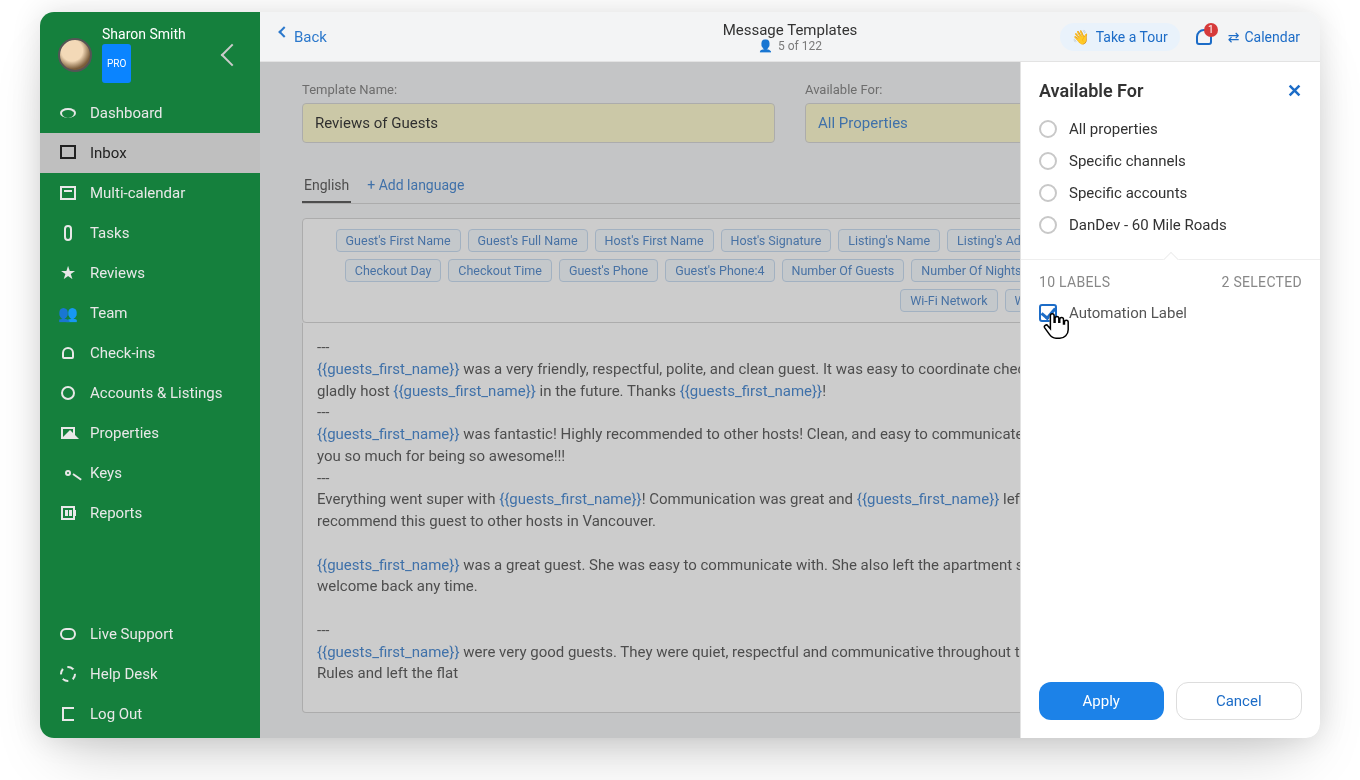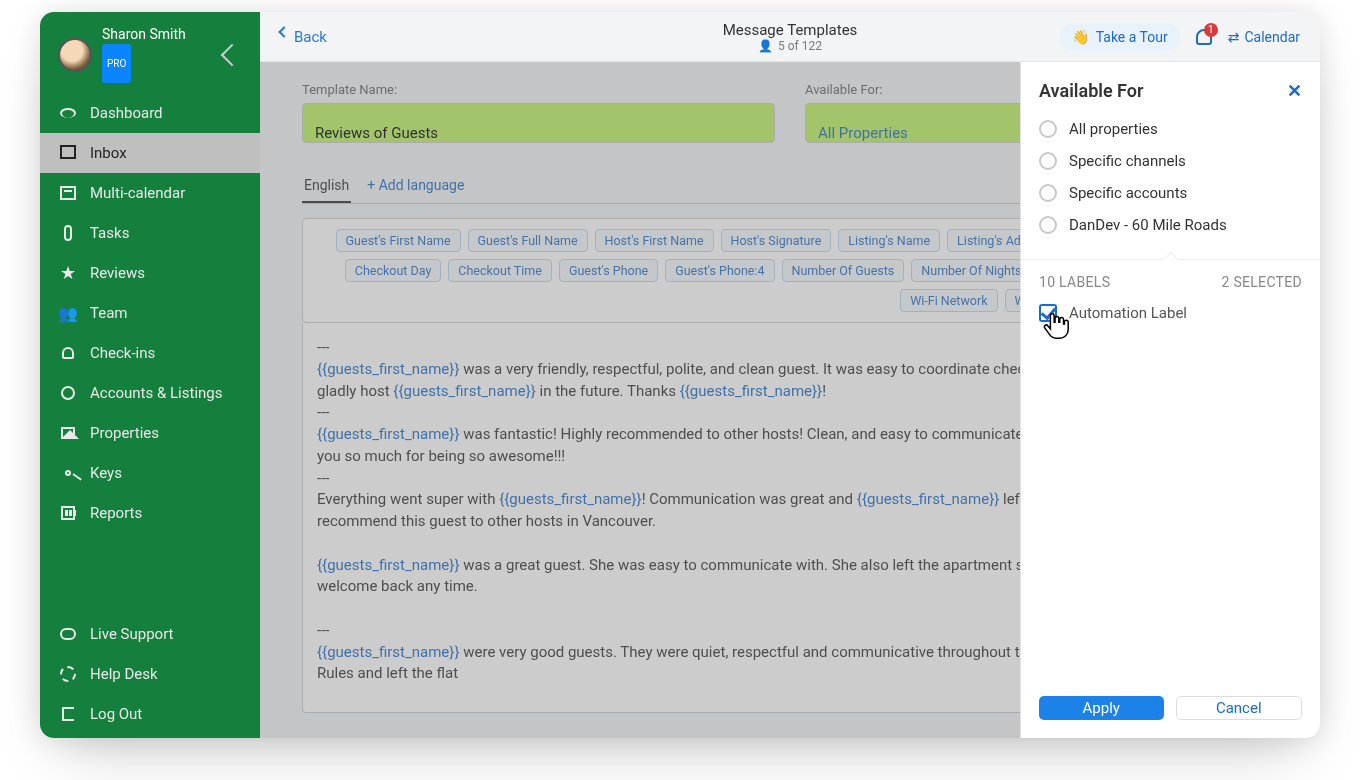--- a/index.html
+++ b/index.html
@@ -53,21 +53,21 @@
   .bell-shape{width:16px;height:16px;border:2px solid currentColor;border-radius:8px 8px 3px 3px;display:block;}
   .bell-badge { position: absolute; top: -6px; right: -6px; background: #d63a3a; color:#fff; font-size:10px; width:14px;height:14px;border-radius:50%; display:flex;align-items:center;justify-content:center;}
   .cal-link { color: #1c6cc7; font-size:14px; display:flex; align-items:center; gap:5px; cursor:pointer;}
   
   .content { flex:1; overflow:hidden; position:relative; background:#f3f4f5; }
   .content-inner { padding: 20px 42px; }
   .form-row { display:flex; gap: 30px; margin-bottom: 28px;}
   .form-col { flex:1; }
   .form-col.wide{flex:1;}
   .label { font-size:13px; color:#666; margin-bottom:6px; display:block;}
-  .input, .select { width:100%; height:40px; border:1px solid #ccc; border-radius:4px; background:#bef264; padding:0 12px; font-size:15px; display:flex; align-items:flex-end;}
+  .input, .select { width:100%; height:40px; border:1px solid #ccc; border-radius:4px; background:#fef9c3; padding:0 12px; font-size:15px; display:flex; align-items:center;}
   .select { color:#1c6cc7; justify-content:space-between; cursor:pointer;}
   .select .chev{color:#1c6cc7;font-weight:bold;}
   .tabs { display:flex; align-items:center; gap:14px; border-bottom:1px solid #ccc; margin-bottom:14px;}
   .tab { padding: 6px 2px 8px; font-size:14px; color:#333; border-bottom:2px solid transparent;}
   .tab.active{border-bottom-color:#333;}
   .tab.add{color:#1c6cc7;cursor:pointer;}
   .chips { display:flex; flex-wrap:wrap; gap:7px; border:1px solid #ccc; border-radius:4px; padding:10px; background:#fff;justify-content:flex-end;}
   .chip { border:1px solid #bcd4ee; background:#f3f8fe; color:#2b6fbf; font-size:12.5px; padding:3px 9px; border-radius:4px;}
   .chip.help{background:#eee;color:#777;border-color:#ddd;width:20px;text-align:center;padding:3px 0;}
   .editor { border:1px solid #ccc; border-top:none; background:#fff; border-radius:0 0 4px 4px; padding:14px; font-size:15px; color:#333; line-height:1.45; height: 390px; overflow:hidden;}
@@ -87,21 +87,21 @@
   .panel-sep{height:1px;background:#eee;margin:4px 0 0;position:relative;}
   .panel-sep:after{content:"";position:absolute;left:50%;transform:translateX(-50%) rotate(45deg);top:-5px;width:10px;height:10px;background:#fff;border-left:1px solid #eee;border-top:1px solid #eee;}
   .labels-head{display:flex;justify-content:space-between;padding:14px 18px 8px;font-size:14px;color:#888;letter-spacing:.3px;}
   .label-row{display:flex;align-items:center;gap:12px;padding:6px 18px;font-size:15px;color:#555;cursor:pointer;position:relative;}
   .checkbox{width:18px;height:18px;border:2px solid #c8c8c8;border-radius:3px;flex-shrink:0;position:relative;}
   .checkbox.checked{border-color:#1c6cc7;}
   .checkbox.checked:after{content:"";position:absolute;left:3px;top:-1px;width:6px;height:11px;border-right:3px solid #1c6cc7;border-bottom:3px solid #1c6cc7;transform:rotate(40deg);}
   .cursor-hand{position:absolute;left:20px;top:12px;font-size:22px;pointer-events:none;filter:drop-shadow(0 1px 0 #fff);}
   .cursor-hand svg{width:30px;height:30px;}
   .panel-footer{margin-top:auto;padding:14px 18px 18px;display:flex;gap:12px;}
-  .btn{flex:1;height:24px;border-radius:5px;font-size:15px;display:flex;align-items:center;justify-content:center;cursor:pointer;}
+  .btn{flex:1;height:38px;border-radius:12px;font-size:15px;display:flex;align-items:center;justify-content:center;cursor:pointer;}
   .btn.primary{background:#1c82e8;color:#fff;}
   .btn.secondary{background:#fff;color:#1c6cc7;border:1px solid #ddd;}
 </style>
 </head>
 <body>
 
 <div class="app-window">
 
   <div class="sidebar">
     <div class="profile-row">

